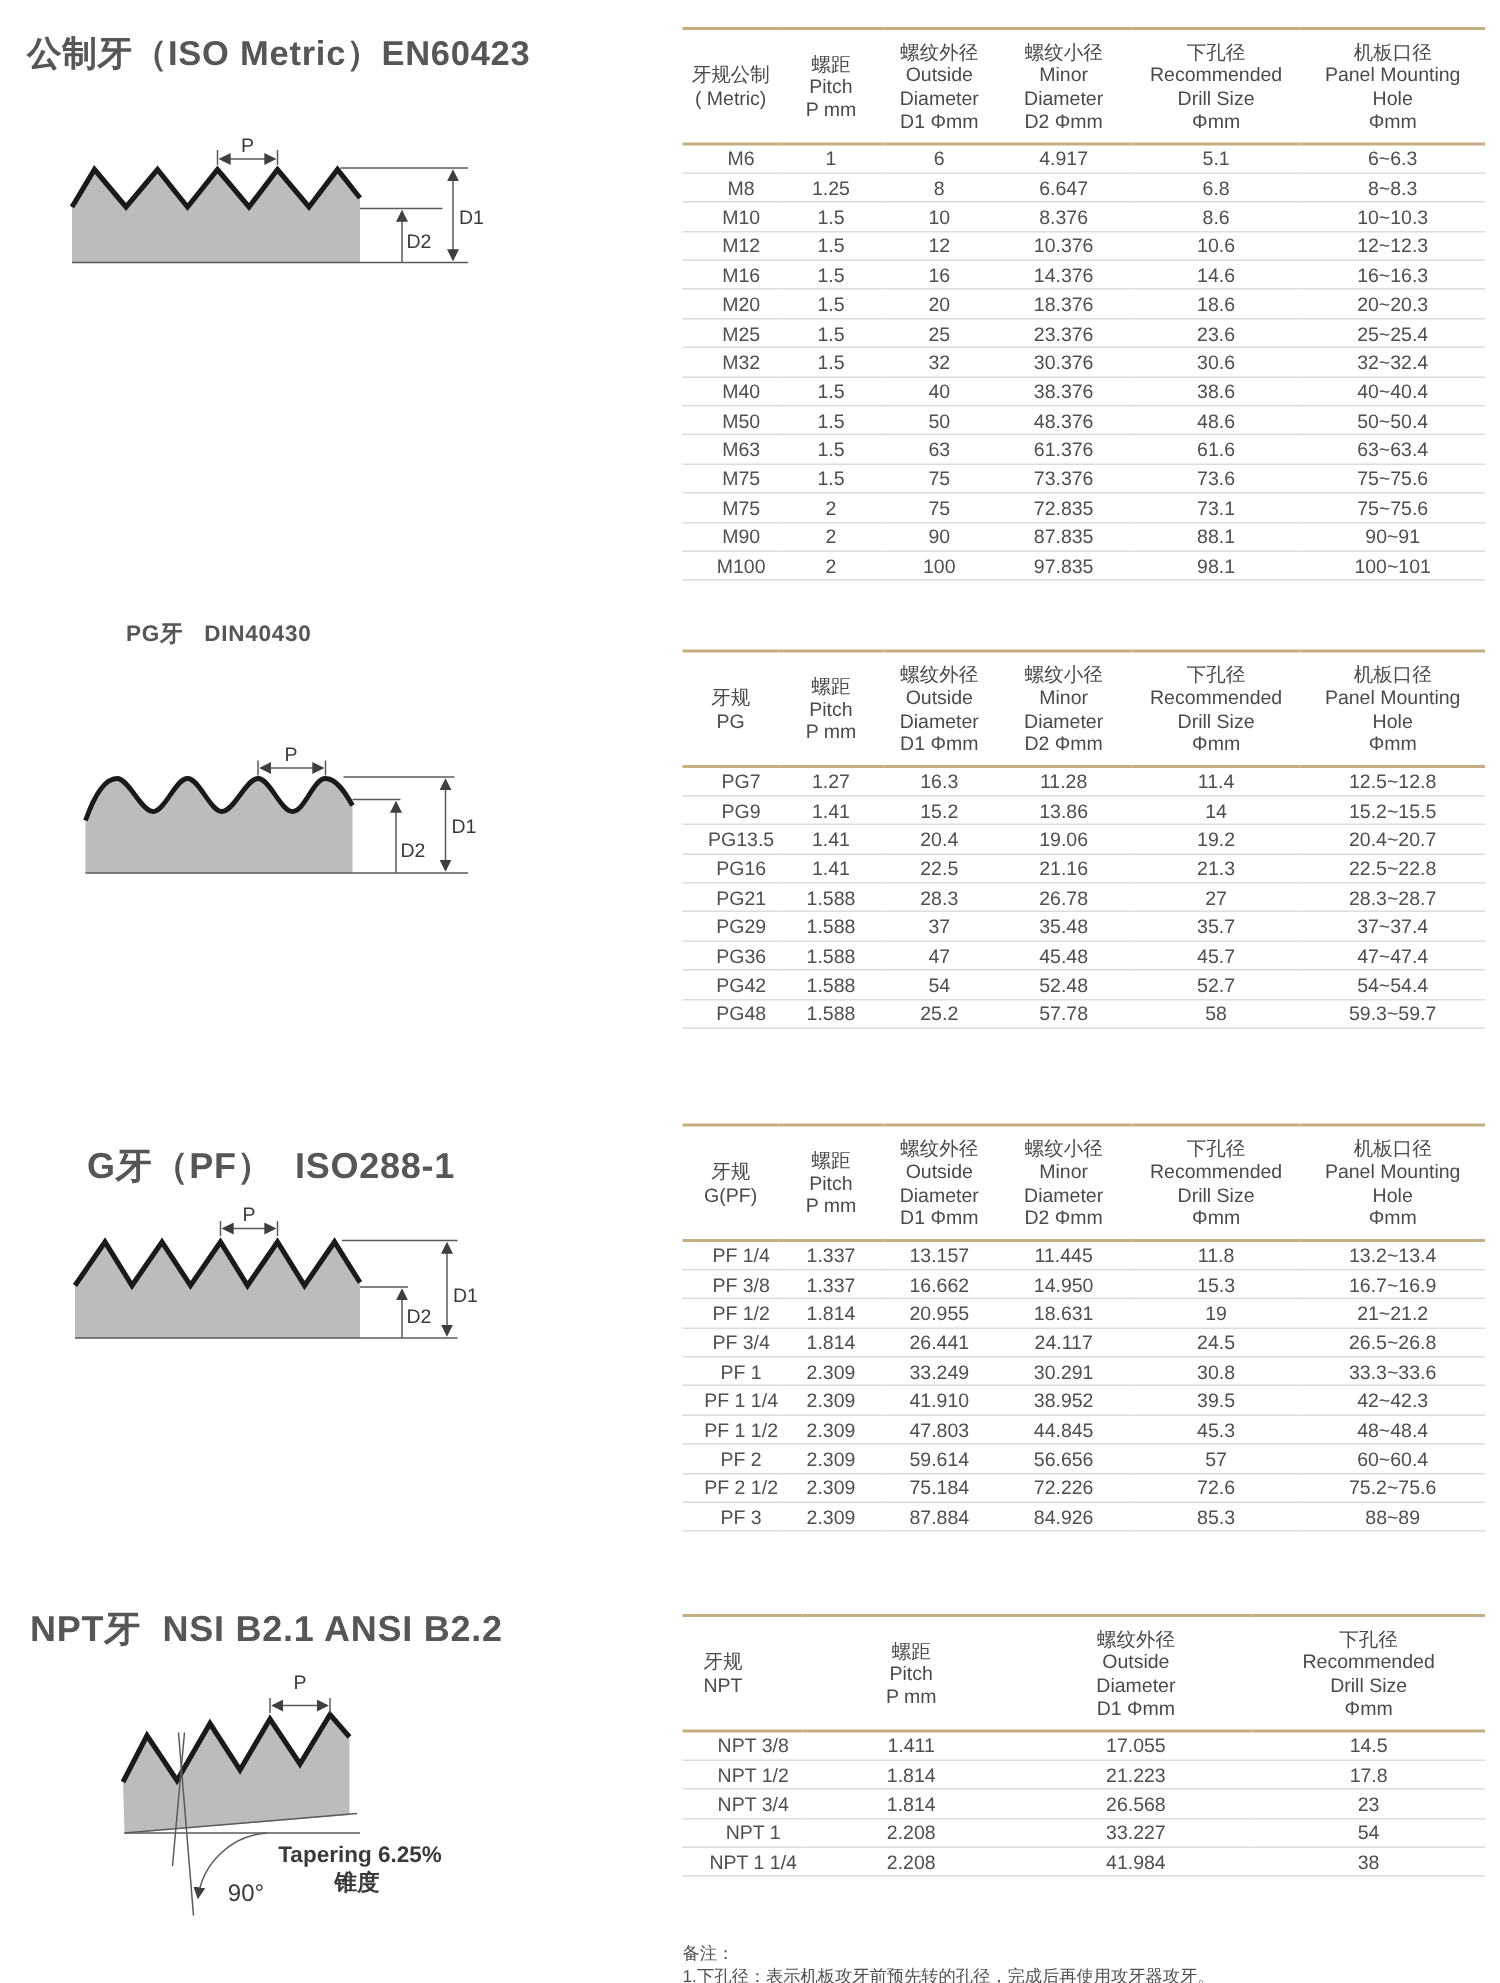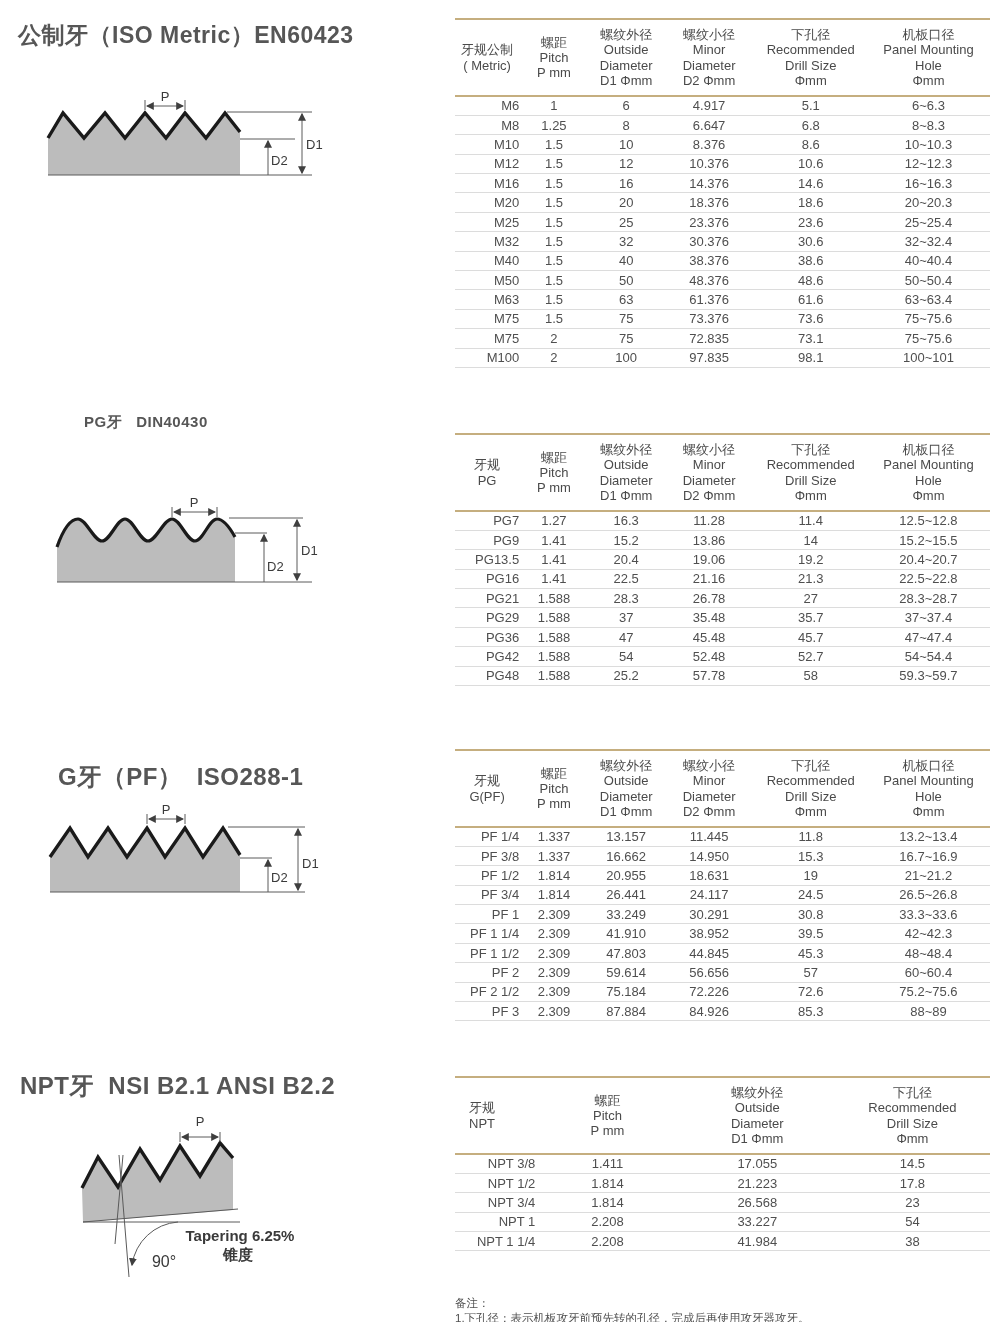--- a/index.html
+++ b/index.html
@@ -39,21 +39,21 @@
   .spec-table{position:absolute;left:455px;width:535px;border-collapse:collapse;table-layout:fixed;}
   #tbl-metric{top:18px;}
   #tbl-pg{top:433px;}
   #tbl-pf{top:749px;}
   #tbl-npt{top:1076px;}
   .spec-table thead tr{border-top:2px solid var(--gold);border-bottom:2px solid var(--gold);}
   .spec-table th{font-weight:400;white-space:pre-line;vertical-align:middle;text-align:center;
     font-size:13px;line-height:1.18;color:#4a4a4a;height:77px;padding:2px 0;}
   .spec-table tbody tr{border-bottom:1px solid var(--rowline);}
   .spec-table td{font-size:13px;color:var(--txt);text-align:center;height:19.4px;padding:0;}
-  .spec-table td:first-child{text-align:right;padding-left:14px;}
+  .spec-table td:first-child{text-align:center;padding-left:14px;}
   #tbl-npt th:first-child{text-align:left;padding-left:14px;}
 
   .notes{position:absolute;left:455px;top:1296px;font-size:11.5px;line-height:1.28;color:#4f4f4f;}
 </style>
 </head>
 <body>
 
 <div class="page">
 
   <svg width="0" height="0" style="position:absolute" aria-hidden="true">
@@ -213,20 +213,28 @@
           <td>73.6</td>
           <td>75~75.6</td>
         </tr>
         <tr>
           <td>M75</td>
           <td>2</td>
           <td>75</td>
           <td>72.835</td>
           <td>73.1</td>
           <td>75~75.6</td>
+        </tr>
+        <tr>
+          <td>M90</td>
+          <td>2</td>
+          <td>90</td>
+          <td>87.835</td>
+          <td>88.1</td>
+          <td>90~91</td>
         </tr>
         <tr>
           <td>M100</td>
           <td>2</td>
           <td>100</td>
           <td>97.835</td>
           <td>98.1</td>
           <td>100~101</td>
         </tr>
       </tbody>

